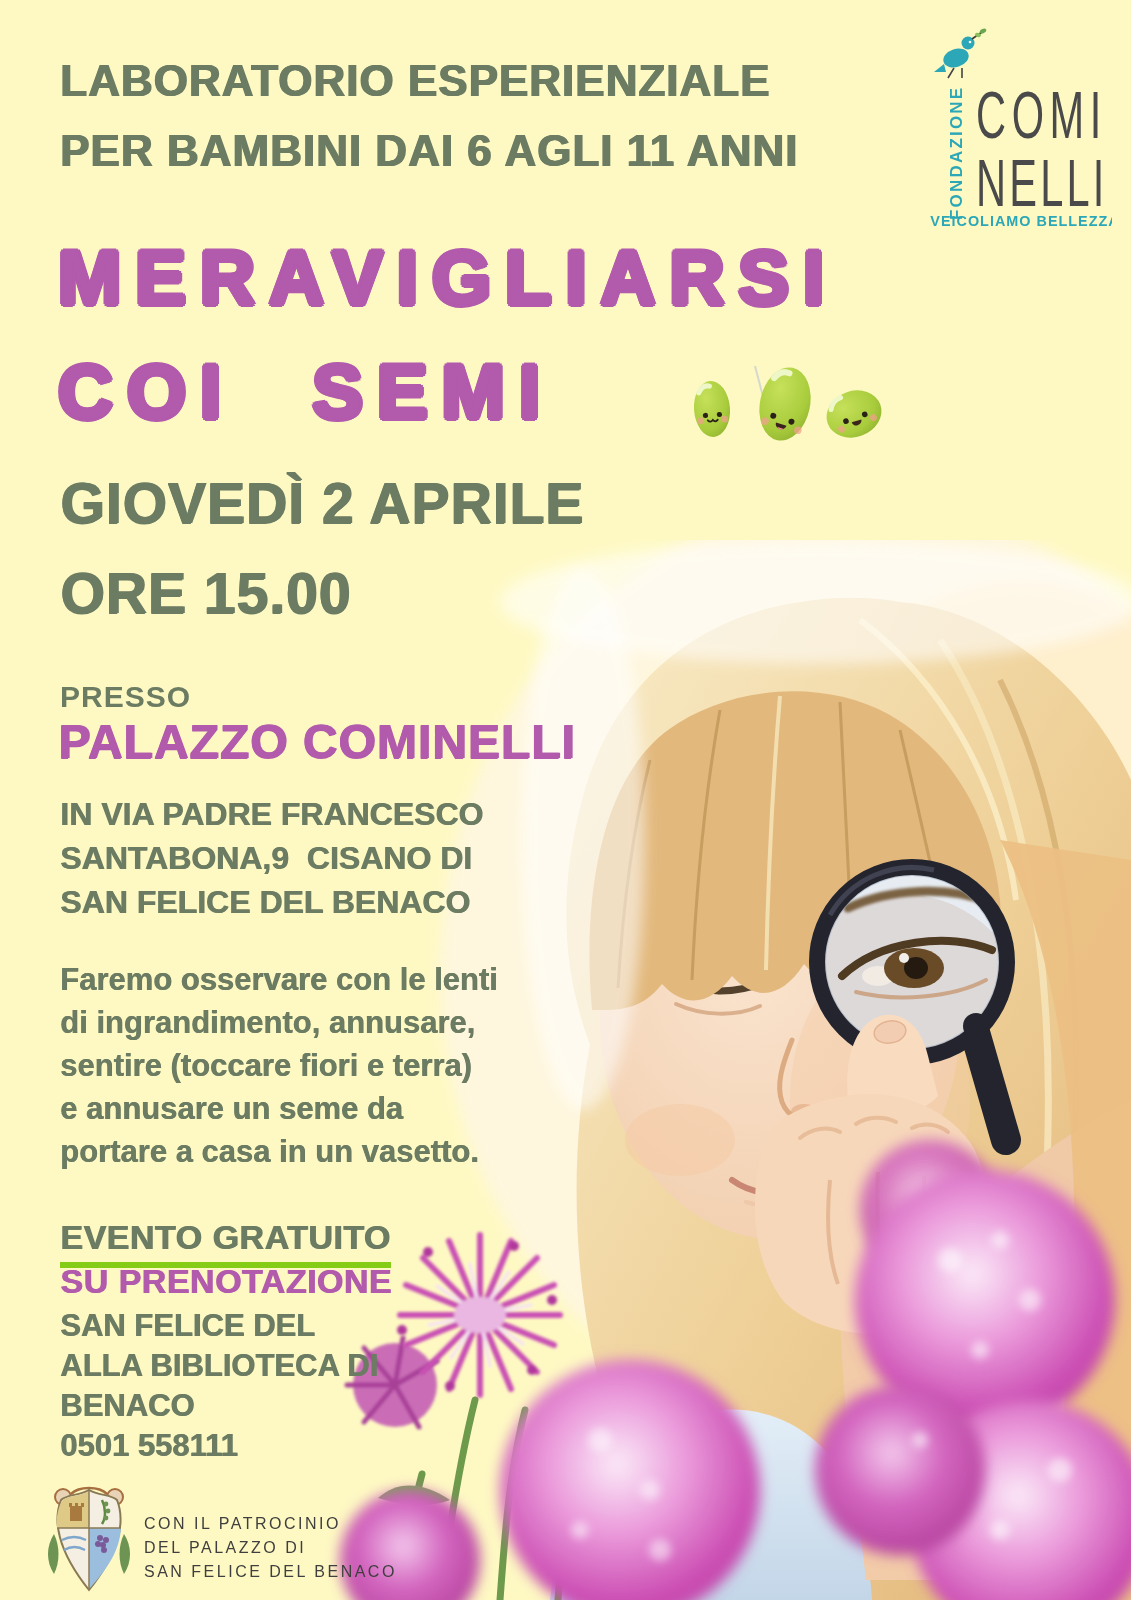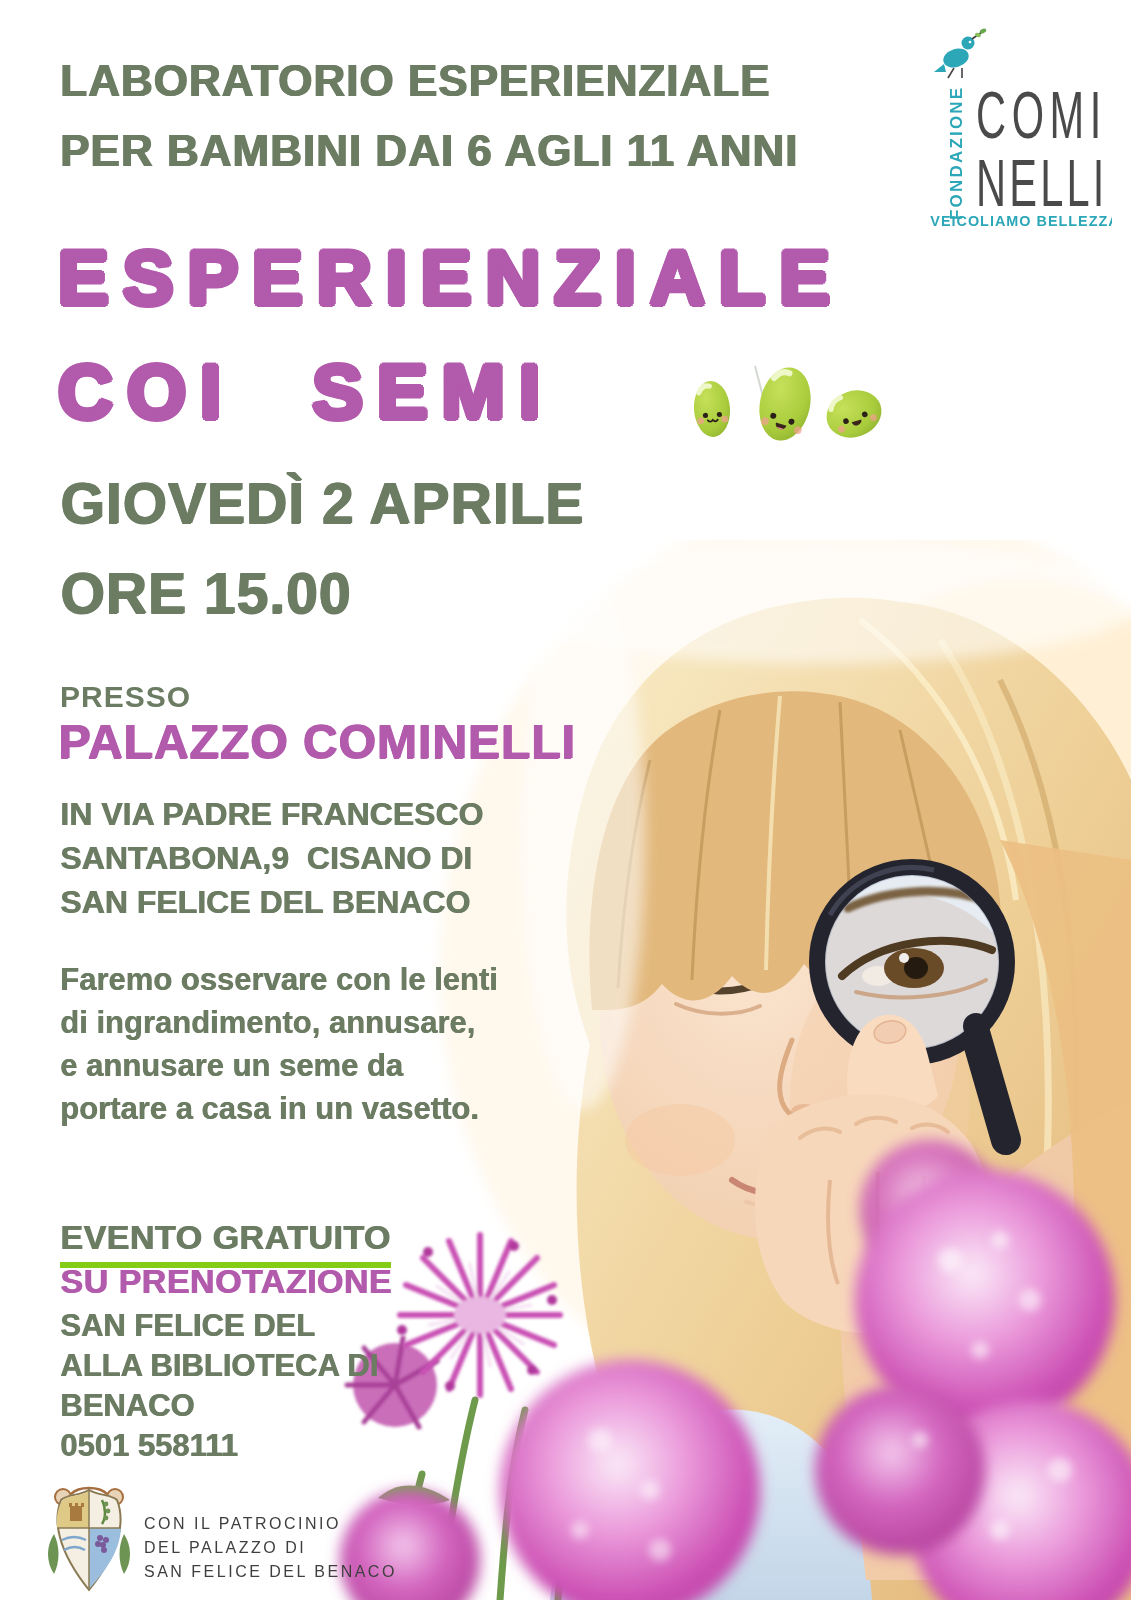--- a/index.html
+++ b/index.html
@@ -1,17 +1,17 @@
 <!DOCTYPE html>
 <html><head>
 <meta charset="utf-8">
 <style>
   html,body{margin:0;padding:0;background:#e9e9e9;}
   .poster{
-    position:relative;width:1131px;height:1600px;background:#ffffff;
+    position:relative;width:1131px;height:1600px;background:#fef9c3;
     overflow:hidden;font-family:"Liberation Sans",sans-serif;
     margin:0 auto;
   }
   .abs{position:absolute;}
   .txt{white-space:pre;}
   
   .green{color:#6b7c63;}
   .pink{color:#b25aac;}
   
   .header-line{left:60px;font-size:44px;font-weight:700;letter-spacing:1px;
@@ -277,21 +277,21 @@
     </g>
 
     <text transform="translate(42,192) rotate(-90)" font-size="17" font-weight="bold" fill="#2ba7b7" letter-spacing="2.2">FONDAZIONE</text>
 
     <text transform="translate(56,110) scale(0.8,1.3)" font-size="52" font-weight="400" fill="#4a4a4a" letter-spacing="7">COMI</text>
     <text transform="translate(56,178) scale(0.8,1.3)" font-size="52" font-weight="400" fill="#4a4a4a" letter-spacing="4">NELLI</text>
 
     <text x="105" y="198" text-anchor="middle" font-size="14.4" font-weight="bold" fill="#2ba7b7" letter-spacing="1">VEICOLIAMO BELLEZZA</text>
   </svg>
 
-  <div class="abs z2 txt title-line" style="top:234px">ESPERIENZIALE</div>
+  <div class="abs z2 txt title-line" style="top:234px">MERAVIGLIARSI</div>
   <div class="abs z2 txt title-line" style="top:348px;word-spacing:42px">COI SEMI</div>
 
   <svg class="abs z2" style="left:676px;top:358px" width="215" height="94" viewBox="0 0 215 94">
     <defs>
       <radialGradient id="seedG" cx="0.35" cy="0.3" r="0.95">
         <stop offset="0" stop-color="#c6e05a"></stop>
           <stop offset="0.6" stop-color="#a8cc3c"></stop>
           <stop offset="1" stop-color="#84a42a"></stop>
       </radialGradient>
     </defs>
@@ -336,20 +336,21 @@
   <div class="abs z2 txt pink venue">PALAZZO COMINELLI</div>
   <div class="abs z2 green address">
     <div class="txt">IN VIA PADRE FRANCESCO</div>
     <div class="txt">SANTABONA,9  CISANO DI</div>
     <div class="txt">SAN FELICE DEL BENACO</div>
   </div>
 
   <div class="abs z2 green para">
     <div class="txt">Faremo osservare con le lenti</div>
     <div class="txt">di ingrandimento, annusare,</div>
+    <div class="txt">sentire (toccare fiori e terra)</div>
     <div class="txt">e annusare un seme da</div>
     <div class="txt">portare a casa in un vasetto.</div>
   </div>
 
   <div class="abs z2 txt green evento">EVENTO GRATUITO</div>
   <div class="abs z2 txt pink prenota">SU PRENOTAZIONE</div>
   <div class="abs z2 green biblio">
     <div class="txt">SAN FELICE DEL</div>
     <div class="txt">ALLA BIBLIOTECA DI</div>
     <div class="txt">BENACO</div>

